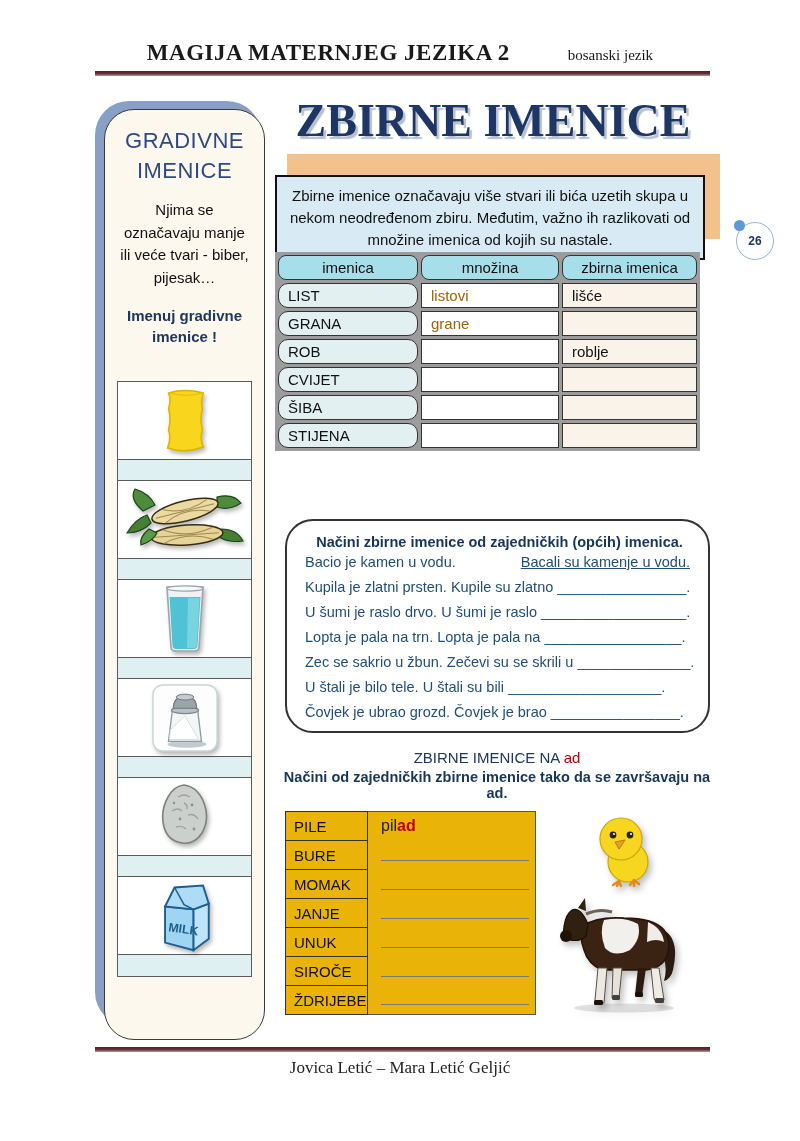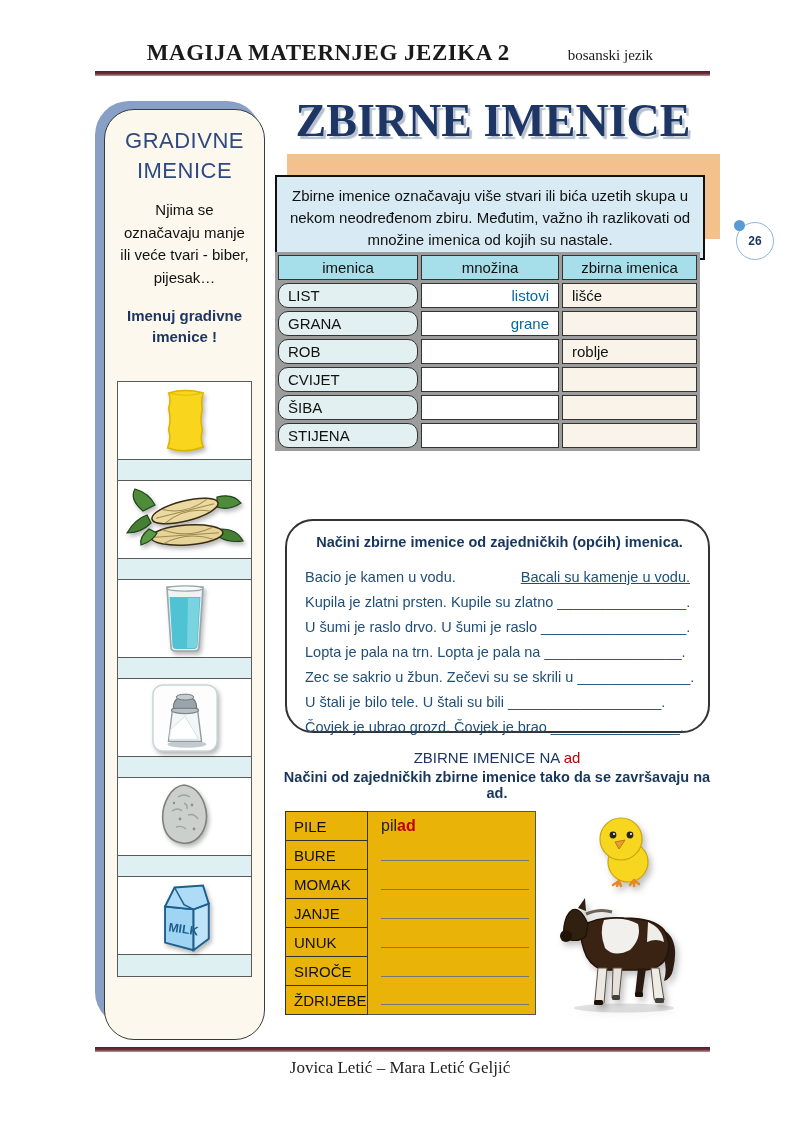--- a/index.html
+++ b/index.html
@@ -54,31 +54,31 @@
            display:flex; align-items:center; justify-content:center;
            font-size:12px; font-weight:bold; color:#1d3664; }
   .badge-dot { position:absolute; left:-3px; top:-3px; width:11px; height:11px;
                border-radius:50%; background:#5b9bd5; }
 
   
   .t1 { position:absolute; left:275px; top:252px; border-collapse:separate;
         border-spacing:3px; background:#9c9c9c; }
   .t1 th, .t1 td { border:1px solid #333; height:25px; font-size:15px;
                    padding:2px 9px; font-weight:normal; }
-  .t1 th { background:#a6dfea; text-align:center; color:#111; }
+  .t1 th { background:#a6dfea; text-align:center; color:#111;border-radius:8px; }
   .t1 .c1 { background:#e2f0f2; width:140px; color:#111;border-radius:10px; }
-  .t1 .c2 { background:#ffffff; width:138px; color:#0369a1;text-align:right; }
+  .t1 .c2 { background:#ffffff; width:138px; color:#a16207; }
   .t1 .c3 { background:#faf3ea; width:135px; color:#111; }
 
   
   .ex-box { position:absolute; left:285px; top:519px; width:425px; height:214px;
             border:2px solid #333; border-radius:28px; padding:13px 14px 0 18px;
             background:#fff; }
   .ex-head { text-align:center; font-weight:bold; font-size:14.5px; color:#17365d;
-             margin-bottom:15px; }
+             }
   .ex-line { font-size:14.5px; line-height:25px; color:#1f4e79; white-space:nowrap; }
   .ex-example { display:flex; justify-content:space-between; padding-right:4px; }
   .ex-underlined { text-decoration:underline; }
 
   
   .ad-title { position:absolute; left:285px; top:749px; width:424px; text-align:center;
               font-size:15px; color:#1d3664; }
   .ad-accent { color:#c00000; }
   .ad-instr { position:absolute; left:277px; top:769px; width:440px; text-align:center;
               font-size:14.5px; font-weight:bold; color:#17365d; }

